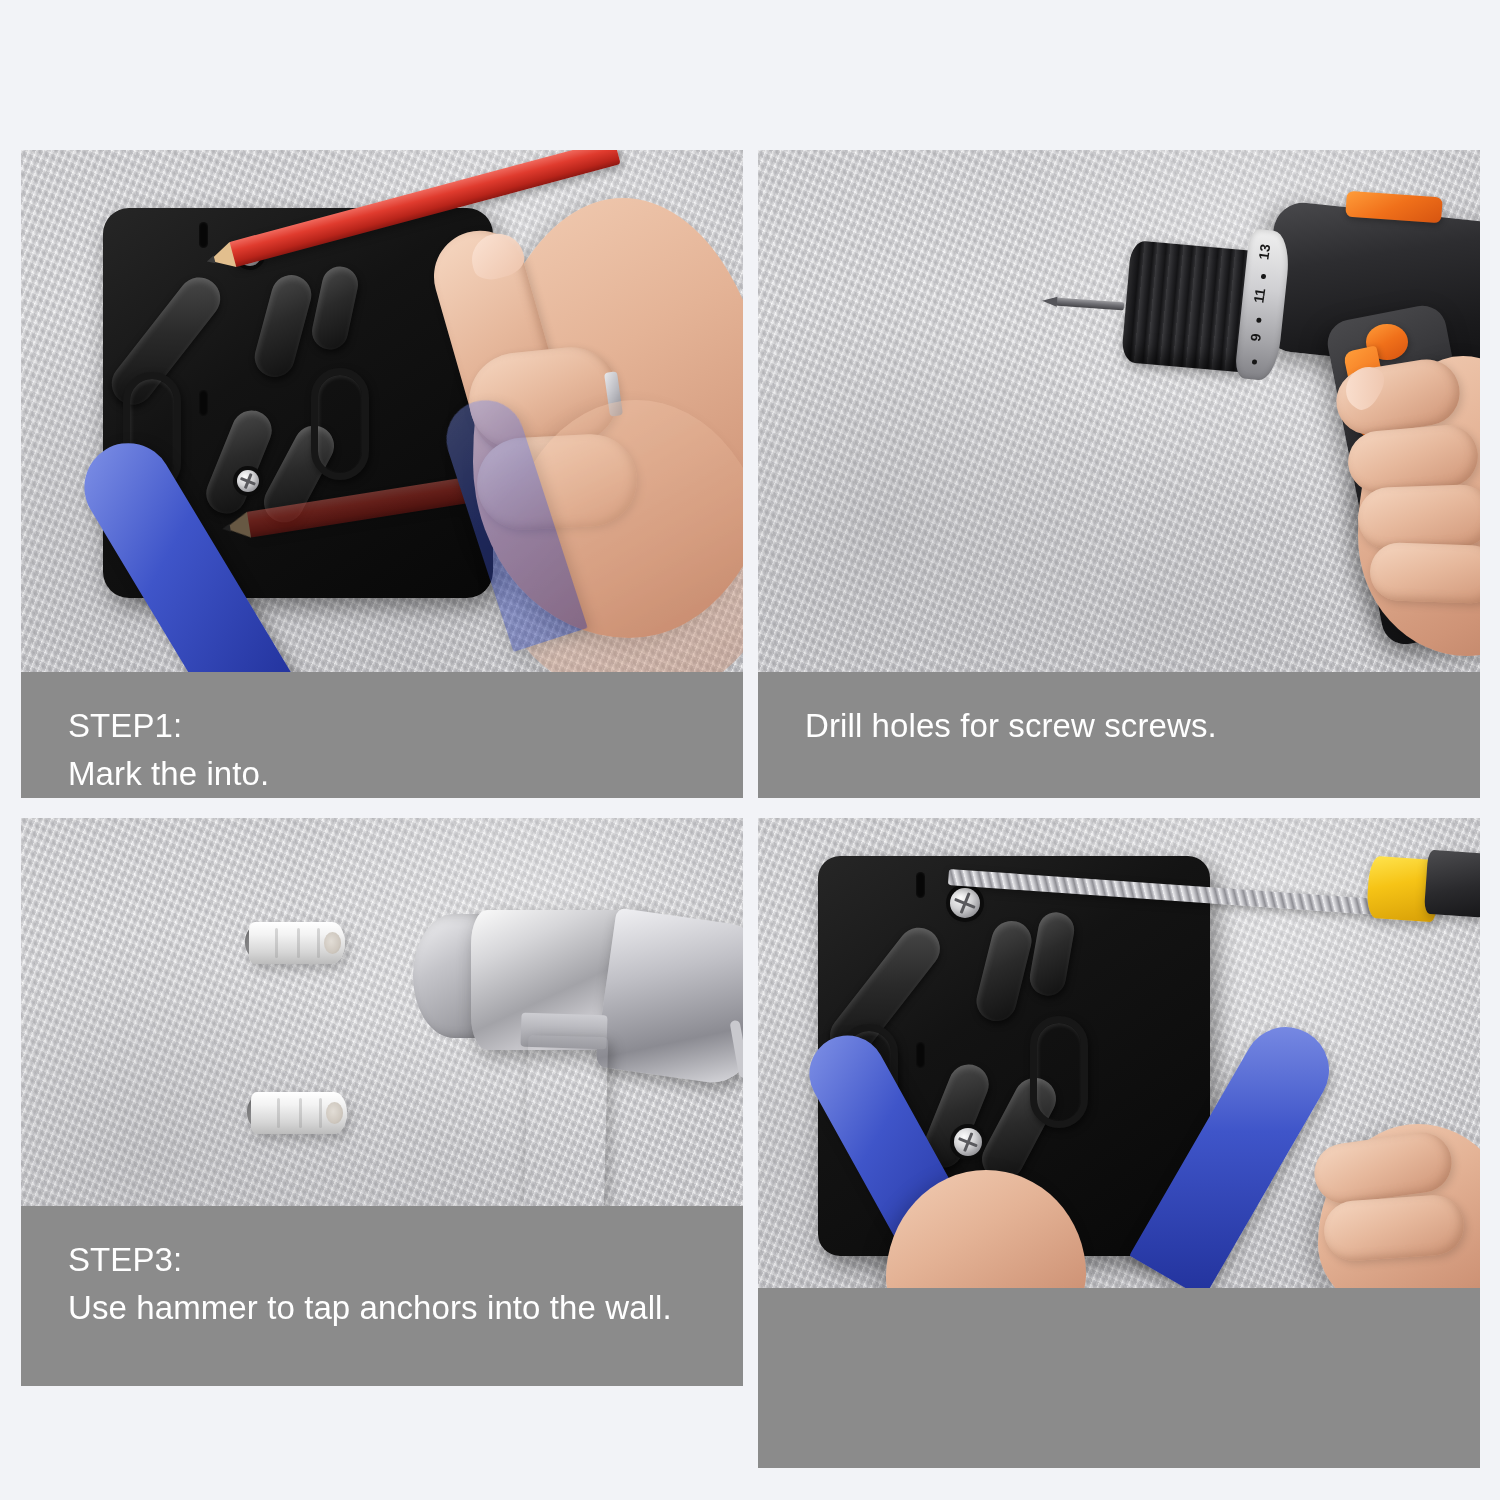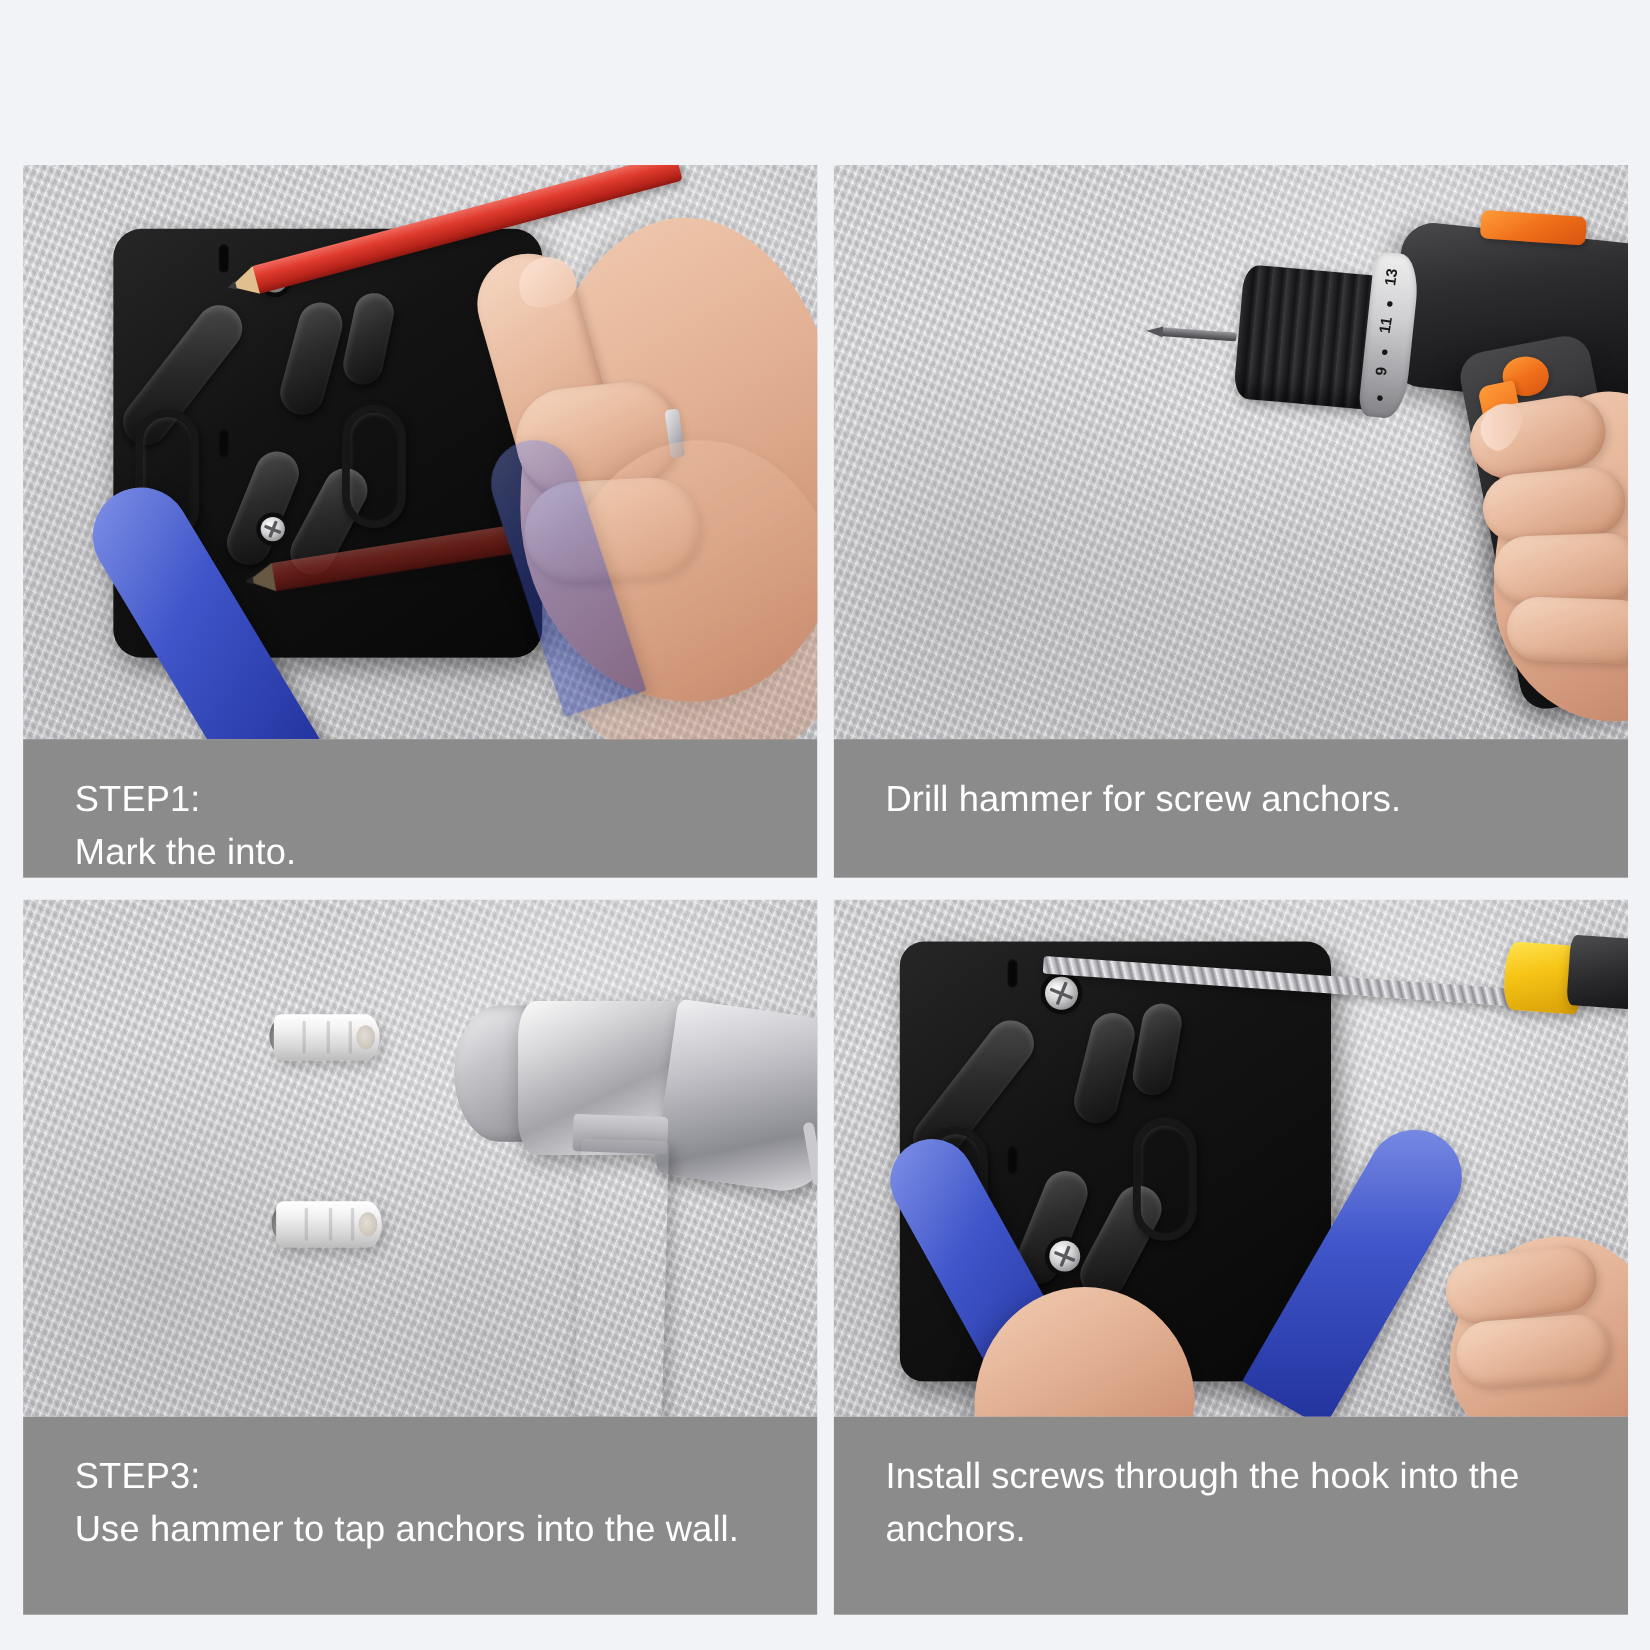--- a/index.html
+++ b/index.html
@@ -46,21 +46,21 @@
   }
 
   .panel {
     position: absolute;
     width: 722px;
     overflow: hidden;
     background: #d8d8d8;
   }
   .panel.p1 { left: 0px;   top: 0px;   height: 648px; }
   .panel.p2 { left: 737px; top: 0px;   height: 648px; }
-  .panel.p3 { left: 0px;   top: 668px; height: 650px; }
+  .panel.p3 { left: 0px;   top: 668px; height: 568px; }
   .panel.p4 { left: 737px; top: 668px; height: 650px; }
 
   .photo {
     position: relative;
     width: 100%;
     overflow: hidden;
   }
   .p1 .photo, .p2 .photo { height: 522px; }
   .p3 .photo, .p4 .photo { height: 470px; }
 
@@ -447,21 +447,21 @@
 
         <div class="hand" style="left:600px; top:206px; width:210px; height:300px;"></div>
         <div class="finger" style="left:578px; top:214px; width:124px; height:66px; transform:rotate(-9deg);"></div>
         <div class="finger" style="left:590px; top:278px; width:130px; height:62px; transform:rotate(-5deg);"></div>
         <div class="finger" style="left:600px; top:336px; width:134px; height:62px; transform:rotate(-2deg);"></div>
         <div class="finger" style="left:612px; top:394px; width:130px; height:58px; transform:rotate(2deg);"></div>
         <div class="nail" style="left:584px; top:220px; width:44px; height:34px; transform:rotate(-60deg);"></div>
       </div>
 
       <div class="caption">
-        <div class="cap-line">Drill hammer for screw anchors.</div>
+        <div class="cap-line">Drill holes for screw screws.</div>
       </div>
     </div>
 
     <div class="panel p3">
       <div class="photo">
         <div class="wall"></div>
 
         <div class="anchor-hole" style="left:224px; top:108px; width:22px; height:32px;"></div>
         <div class="anchor" style="left:228px; top:104px; width:96px;">
           <span class="rib" style="left:26px;"></span>
@@ -514,18 +514,17 @@
         <div class="blue-tool" style="left:96px; top:206px; width:76px; height:260px; transform:rotate(-29deg);"></div>
         <div class="blue-tool" style="left:436px; top:196px; width:86px; height:282px; transform:rotate(30deg);"></div>
 
         <div class="hand" style="left:128px; top:352px; width:200px; height:180px;"></div>
         <div class="hand" style="left:560px; top:306px; width:200px; height:200px;"></div>
         <div class="finger" style="left:556px; top:320px; width:138px; height:60px; transform:rotate(-8deg);"></div>
         <div class="finger" style="left:566px; top:380px; width:140px; height:60px; transform:rotate(-4deg);"></div>
       </div>
 
       <div class="caption">
-        <div class="cap-line">Install screws through the hook into the anchors.</div>
       </div>
     </div>
 
   </div>
 </div>
 
 </body></html>

